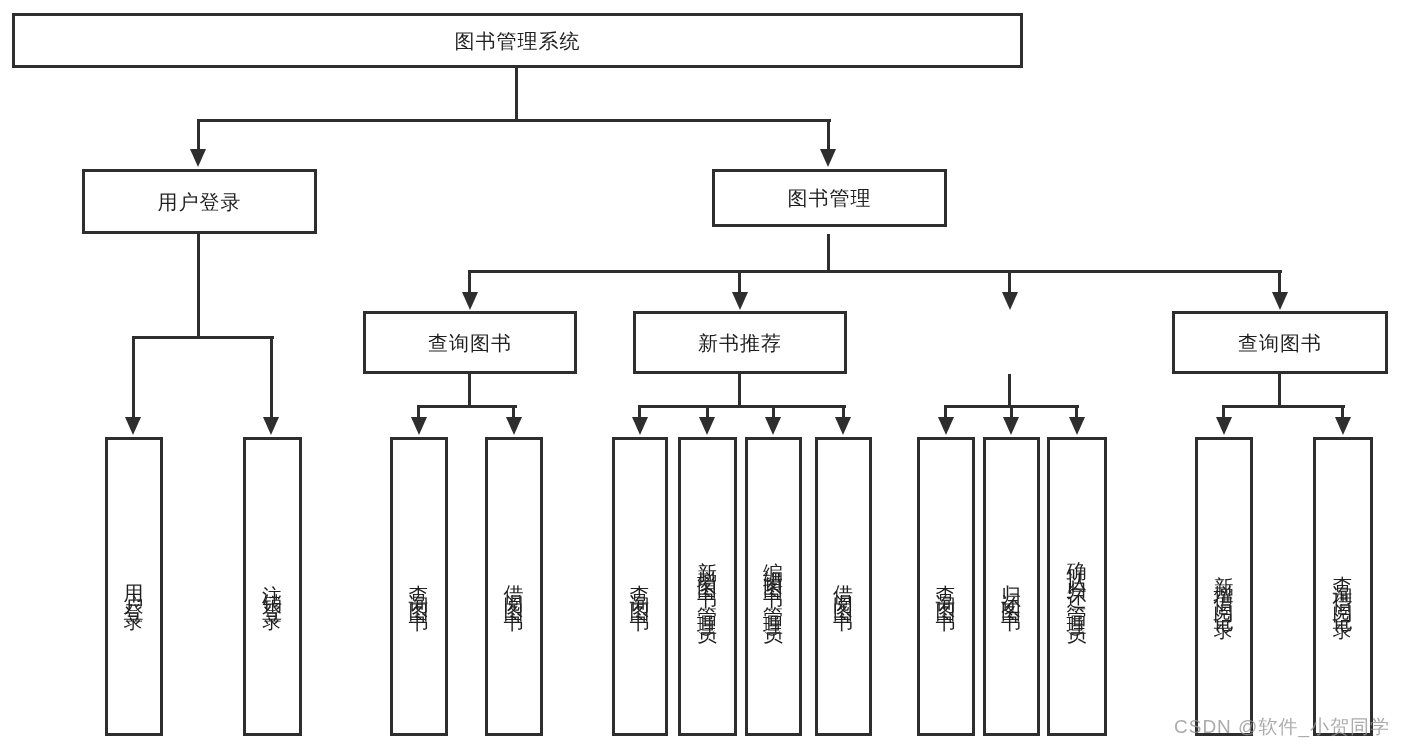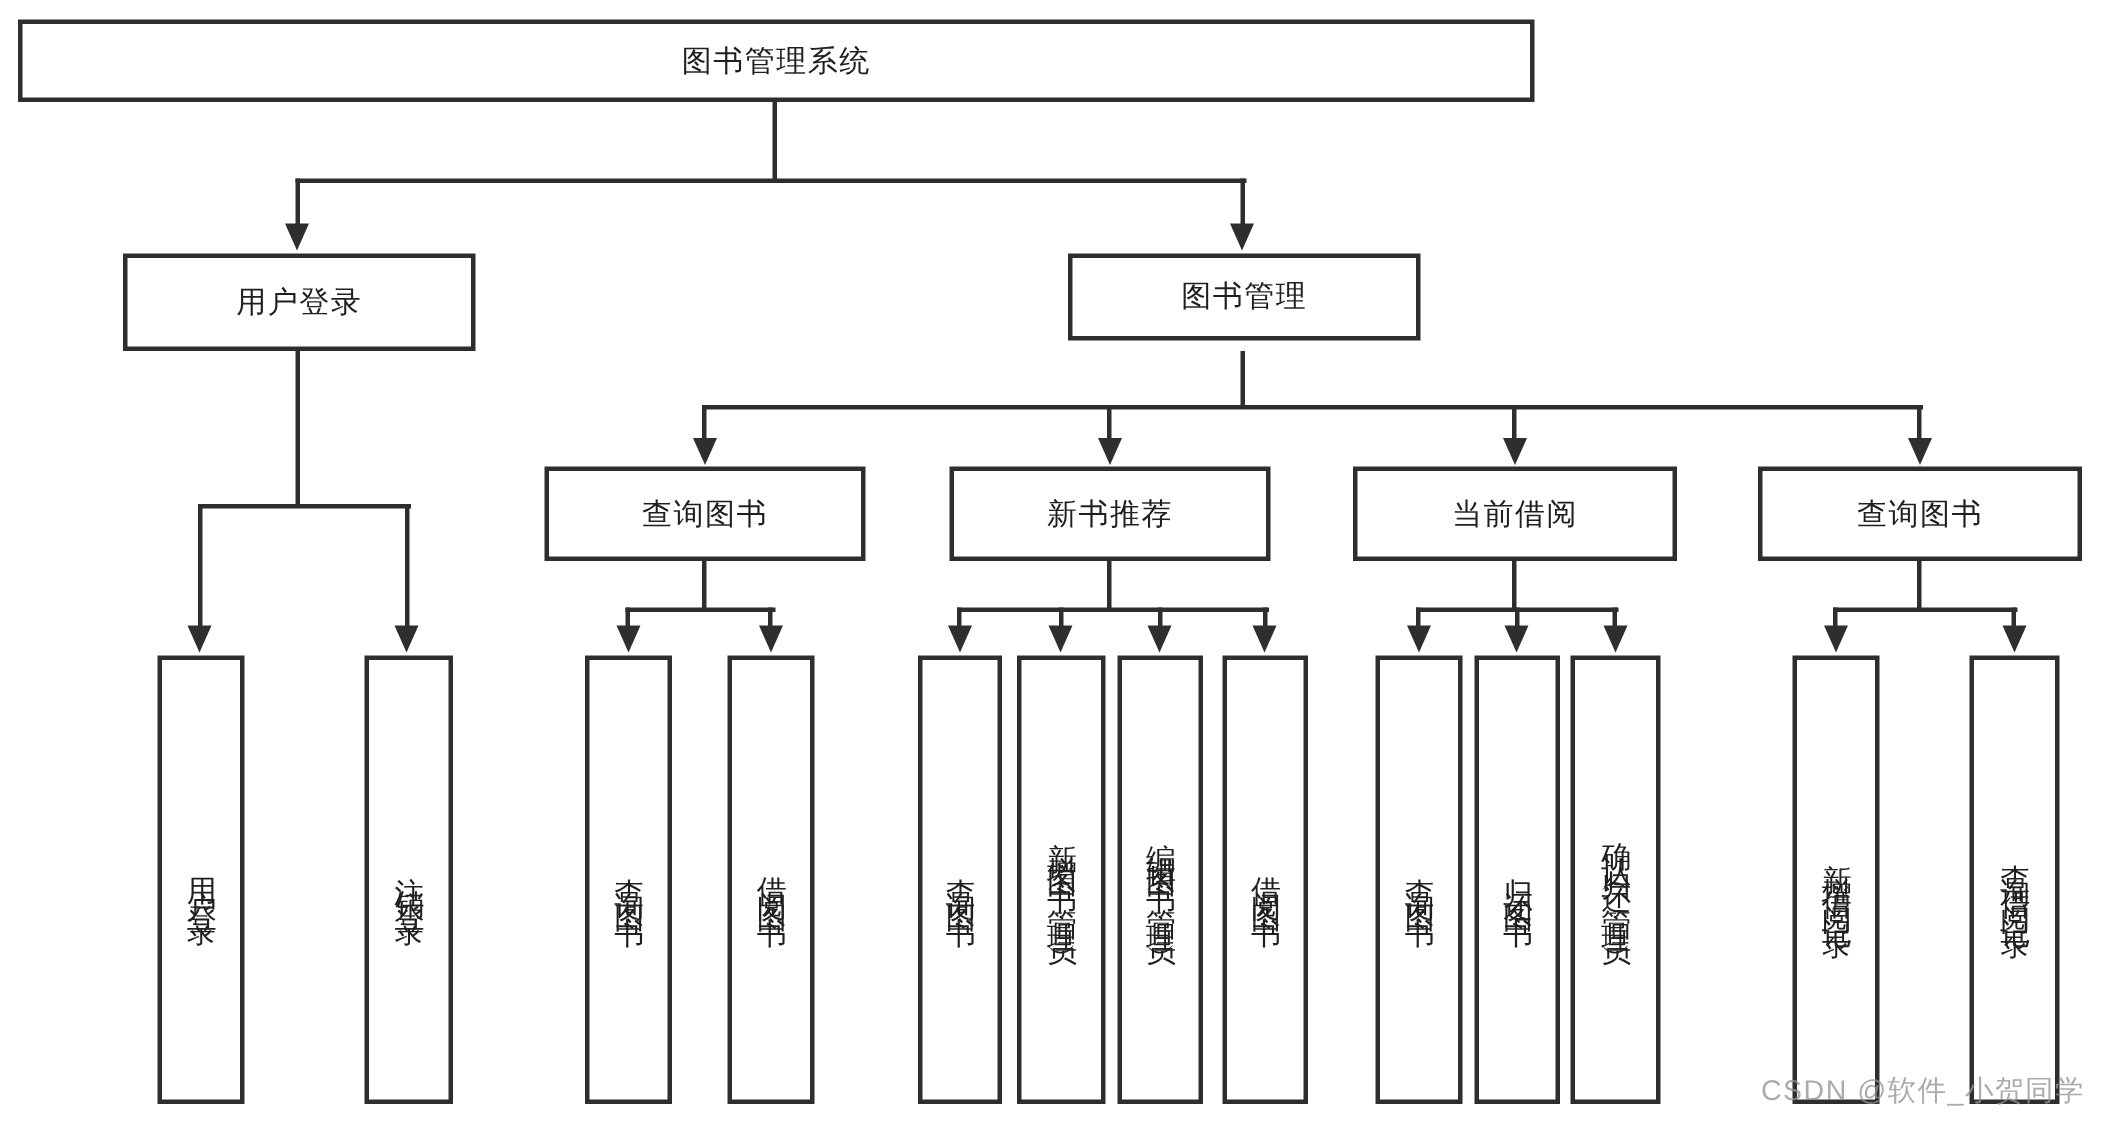--- a/index.html
+++ b/index.html
@@ -40,21 +40,20 @@
   <div class="box hbox" style="left:12px; top:13px; width:1011px; height:55px;">图书管理系统</div>
 
   <div class="box hbox" style="left:82px; top:169px; width:235px; height:65px;">用户登录</div>
 
   <div class="box hbox" style="left:712px; top:169px; width:235px; height:58px;">图书管理</div>
 
   <div class="box hbox" style="left:363px; top:311px; width:214px; height:63px;">查询图书</div>
 
   <div class="box hbox" style="left:633px; top:311px; width:214px; height:63px;">新书推荐</div>
 
-  <div class="box hbox" style="left:902px; top:311px; width:216px; height:63px;">当前借阅</div>
 
   <div class="box hbox" style="left:1172px; top:311px; width:216px; height:63px;">查询图书</div>
 
   <div class="box vbox" style="left:105px; top:437px; width:58px; height:299px;">用户登录</div>
 
   <div class="box vbox" style="left:243px; top:437px; width:59px; height:299px;">注销登录</div>
 
   <div class="box vbox" style="left:390px; top:437px; width:58px; height:299px;">查询图书</div>
 
   <div class="box vbox" style="left:485px; top:437px; width:58px; height:299px;">借阅图书</div>

